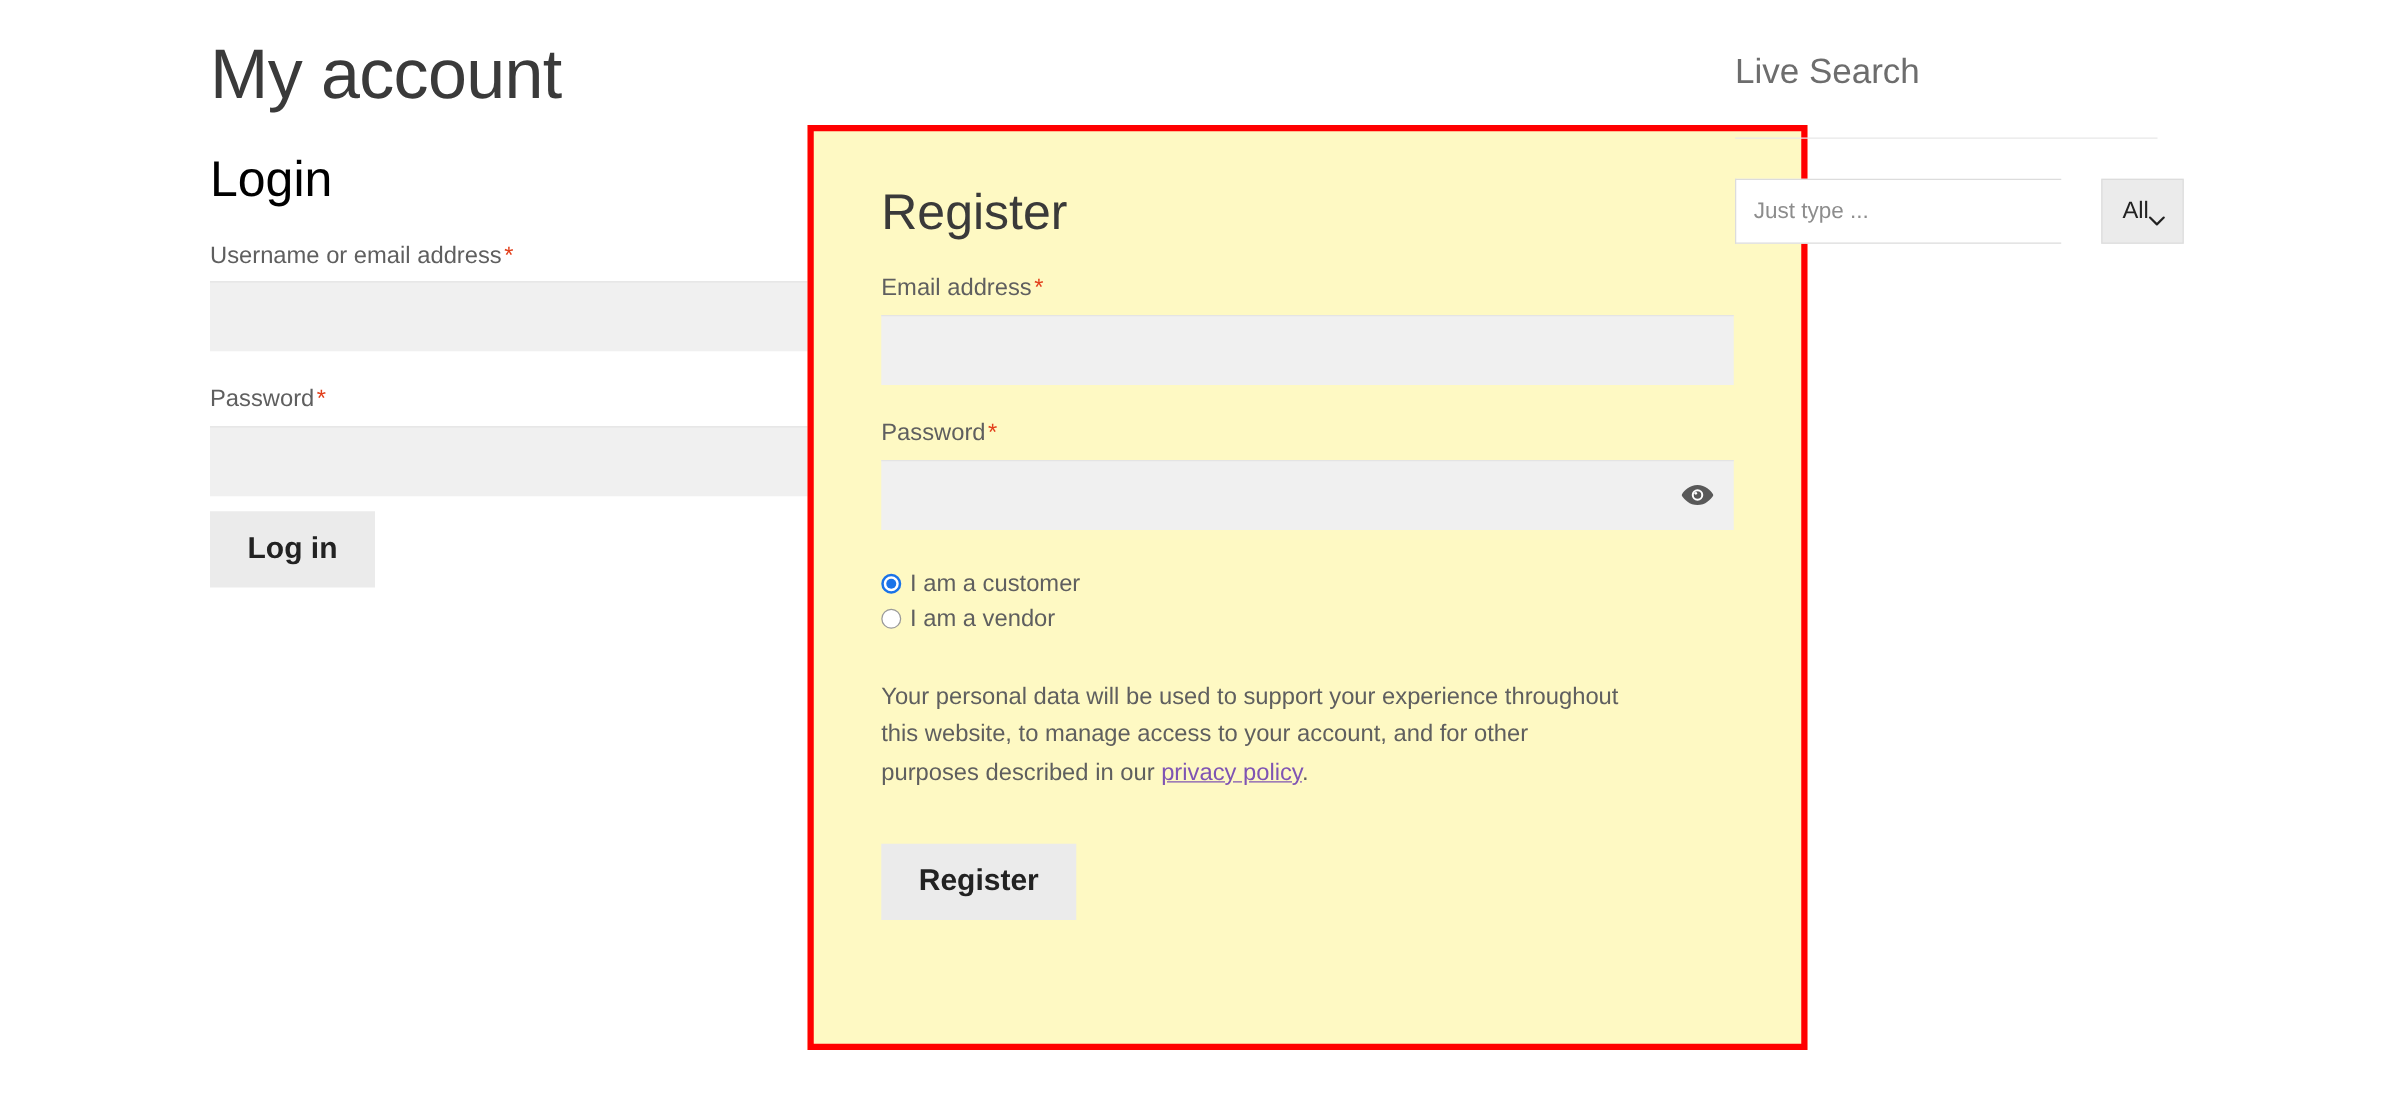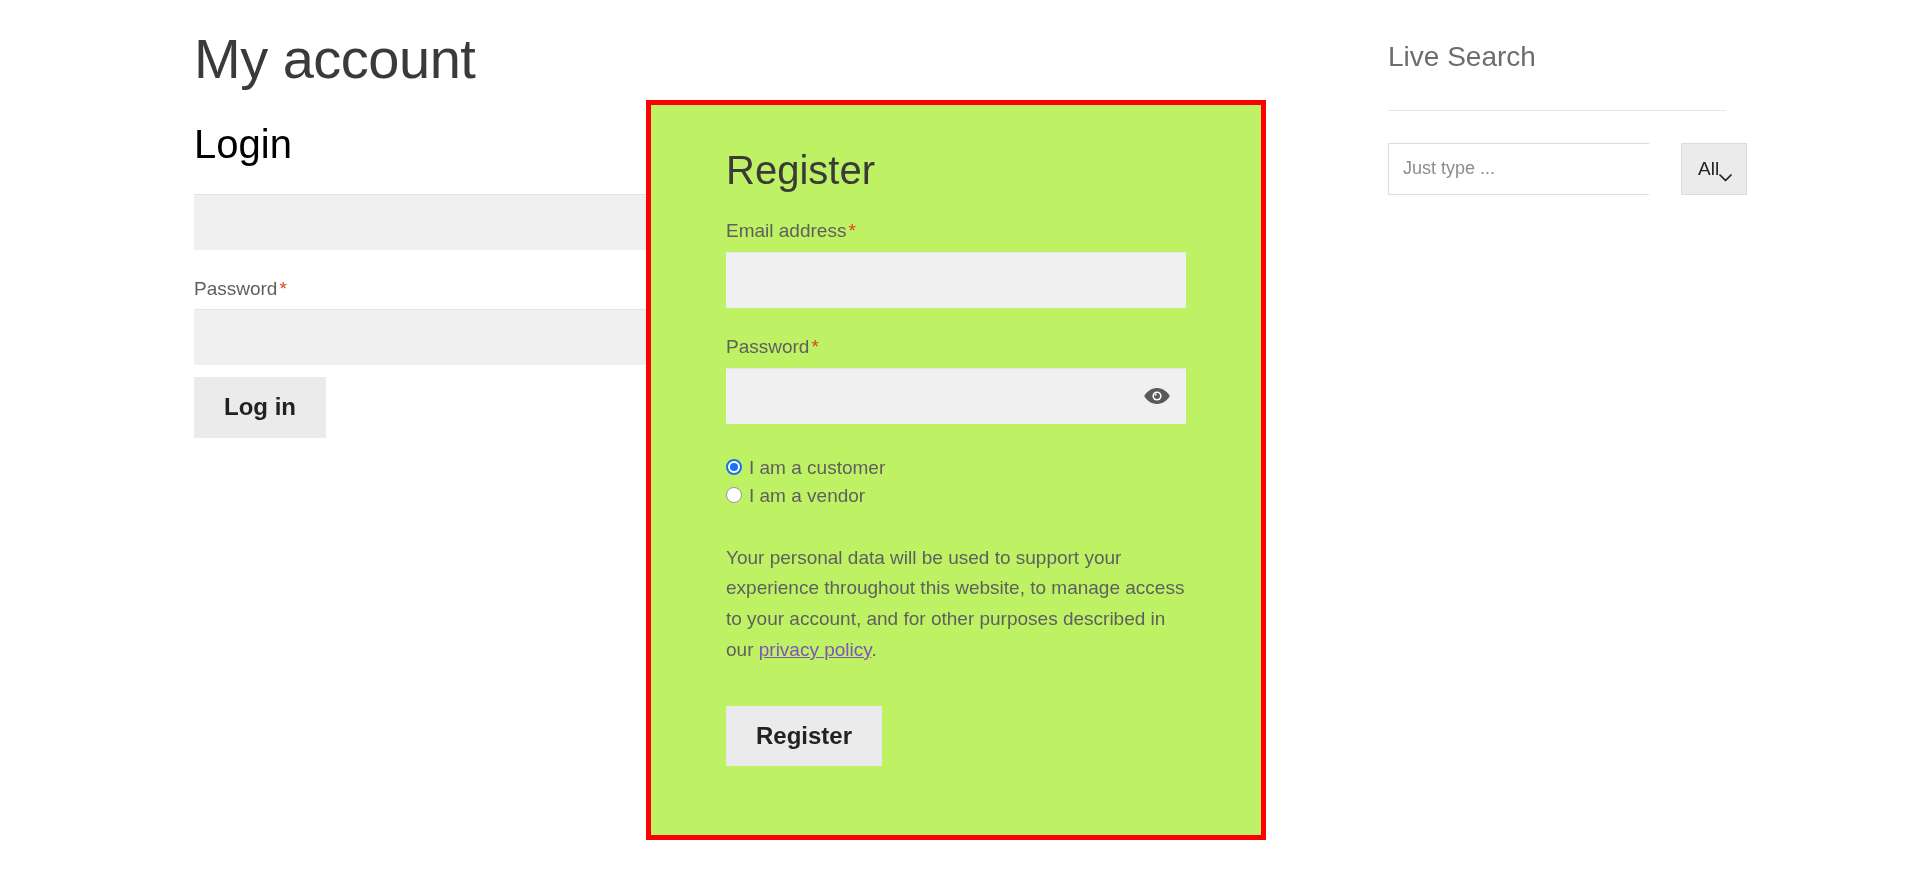--- a/index.html
+++ b/index.html
@@ -21,21 +21,20 @@
     overflow: hidden;
     background: #ffffff;
   }
 
   
   .login-col {
     position: absolute;
     left: 168px;
     top: 0px;
     width: 520px;
-    margin-left: 26px;
   }
 
   .page-title {
     font-size: 56px;
     font-weight: 300;
     color: #3a3a3a;
     letter-spacing: -0.5px;
     line-height: 1.1;
     margin: 0;
     padding-top: 28px;
@@ -144,25 +143,25 @@
     color: #7f54b3;
     text-decoration: underline;
     cursor: pointer;
   }
 
   
   .register-panel {
     position: absolute;
     left: 646px;
     top: 100px;
-    width: 620px;
+    width: 800px;
     height: 740px;
     border: 5px solid #ff0000;
-    background: #bef264;
-    padding: 0 75px;
+    background: #fef9c3;
+    padding: 0 54px;
   }
 
   .register-title {
     font-size: 40px;
     font-weight: 300;
     color: #3a3a3a;
     line-height: 1.1;
     margin: 0;
     padding-top: 43px;
   }
@@ -285,20 +284,23 @@
 
 <div class="page">
 
   <div class="login-col">
 
     <h1 class="page-title">My account</h1>
 
     <h2 class="section-title">Login</h2>
 
     <div class="field-block">
+      <label class="field-label">
+        <span>Username or email address</span><span class="req">*</span>
+      </label>
       <input class="text-input" type="text" placeholder="" style="">
     </div>
 
     <div class="field-block">
       <label class="field-label">
         <span>Password</span><span class="req">*</span>
       </label>
       <div class="pw-wrap">
         <input class="text-input" type="password" placeholder="" style="">
         <button class="eye-btn">

